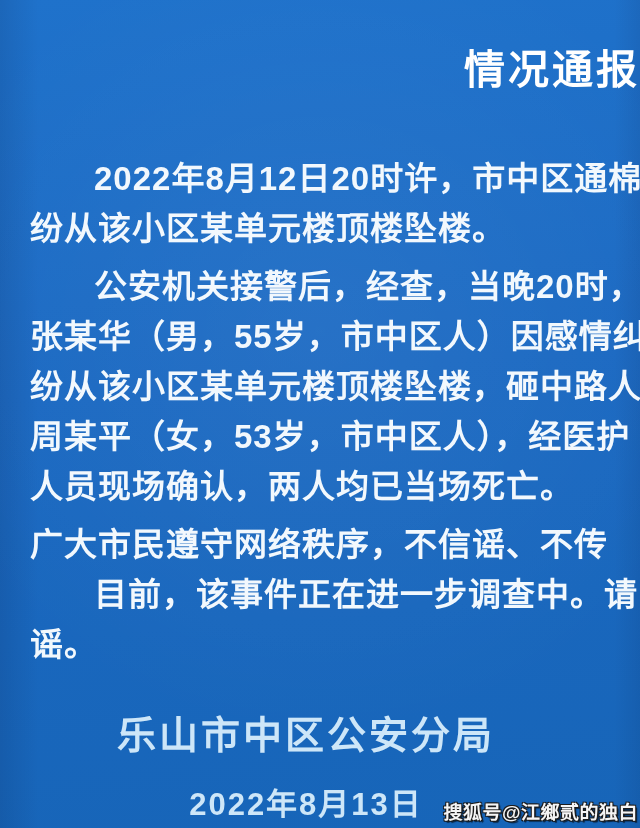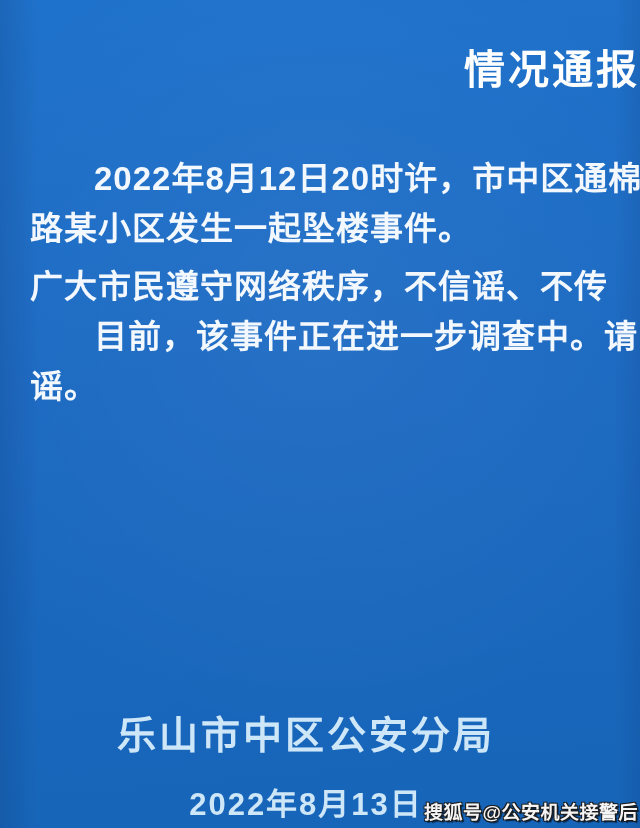--- a/index.html
+++ b/index.html
@@ -112,29 +112,36 @@
 </head>
 <body>
 
 <div class="poster">
 
   <h1 class="title">情况通报</h1>
 
   <div class="body">
     <div class="para">
       <div class="line indent">2022年8月12日20时许，市中区通棉</div>
-      <div class="line">路某小区发生一起坠楼事件。</div>
+      <div class="line">纷从该小区某单元楼顶楼坠楼。</div>
+    </div>
+    <div class="para">
+      <div class="line indent">公安机关接警后，经查，当晚20时，</div>
+      <div class="line">张某华（男，55岁，市中区人）因感情纠</div>
+      <div class="line">纷从该小区某单元楼顶楼坠楼，砸中路人</div>
+      <div class="line">周某平（女，53岁，市中区人），经医护</div>
+      <div class="line">人员现场确认，两人均已当场死亡。</div>
     </div>
     <div class="para">
       <div class="line">广大市民遵守网络秩序，不信谣、不传</div>
       <div class="line indent">目前，该事件正在进一步调查中。请</div>
       <div class="line">谣。</div>
     </div>
   </div>
 
   <div class="footer">
     <div class="issuer">乐山市中区公安分局</div>
     <div class="date">2022年8月13日</div>
   </div>
 
-  <div class="watermark">搜狐号@公安机关接警后</div>
+  <div class="watermark">搜狐号@江鄉贰的独白</div>
 
 </div>
 
 </body></html>

